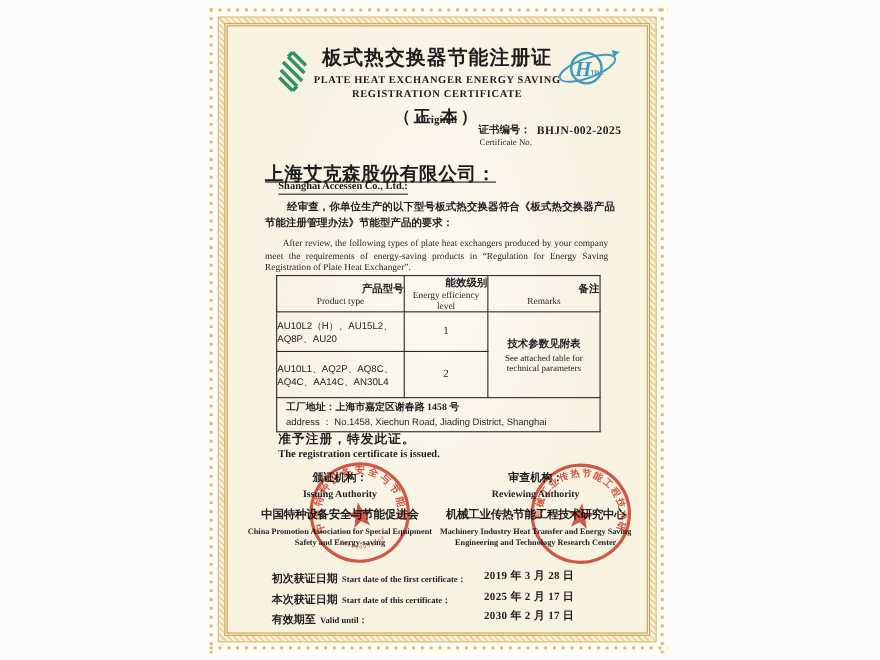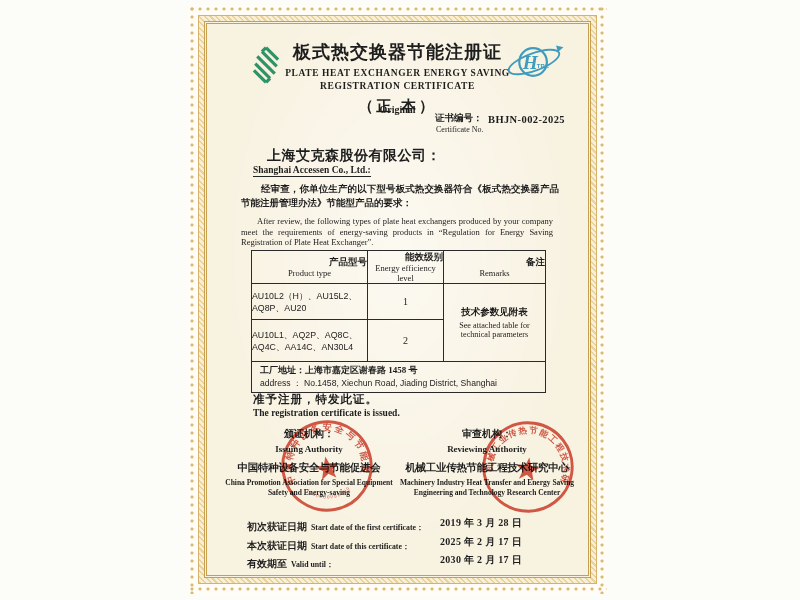--- a/index.html
+++ b/index.html
@@ -28,21 +28,21 @@
   .title-en1{top:44px;font-size:9.5px;font-weight:bold;letter-spacing:.6px;}
   .title-en2{top:57px;font-size:9.5px;font-weight:bold;letter-spacing:.6px;}
   .copy-cn{top:73px;font-size:15px;font-weight:bold;letter-spacing:3px;}
   .copy-en{top:80px;font-size:10px;font-weight:bold;}
   .logo-green{left:40px;top:20px;width:38px;height:42px;}
   .logo-blue{left:296px;top:15px;width:62px;height:46px;}
   .certno-cn{left:228px;top:88px;font-size:9.5px;font-weight:bold;}
   .certno-en{left:229px;top:101px;font-size:8px;}
   .certno-val{left:281px;top:90px;font-size:10.5px;font-weight:bold;letter-spacing:.4px;}
   
-  .recip-cn{left:60px;top:123px;font-size:14px;font-weight:bold;letter-spacing:.5px;}
+  .recip-cn{left:34px;top:123px;font-size:17px;font-weight:bold;letter-spacing:.5px;text-decoration:underline;}
   .recip-en{left:46px;top:141px;font-size:9.5px;font-weight:bold;border-bottom:1px solid #222;padding-bottom:1px;}
   .body-cn{left:34px;top:159px;width:318px;font-size:9.5px;font-weight:600;line-height:13.5px;text-indent:20px;text-align:justify;}
   .body-en{left:34px;top:192px;width:312px;font-size:8.5px;line-height:10.5px;text-indent:16px;text-align:justify;}
   
   table.prod{position:absolute;left:44px;top:226px;width:294px;border-collapse:collapse;table-layout:fixed;}
   table.prod td{border:1px solid #2a2a2a;padding:0;vertical-align:middle;}
   .th-cn{font-size:9.5px;font-weight:bold;text-align:right;}
   .th-en{font-size:8.5px;text-align:center;line-height:9.5px;}
   .models{font-family:"Liberation Sans","DejaVu Sans",sans-serif;font-size:8.8px;line-height:12px;padding:0 6px 0 8px;}
   .level{font-size:10px;text-align:center;}

